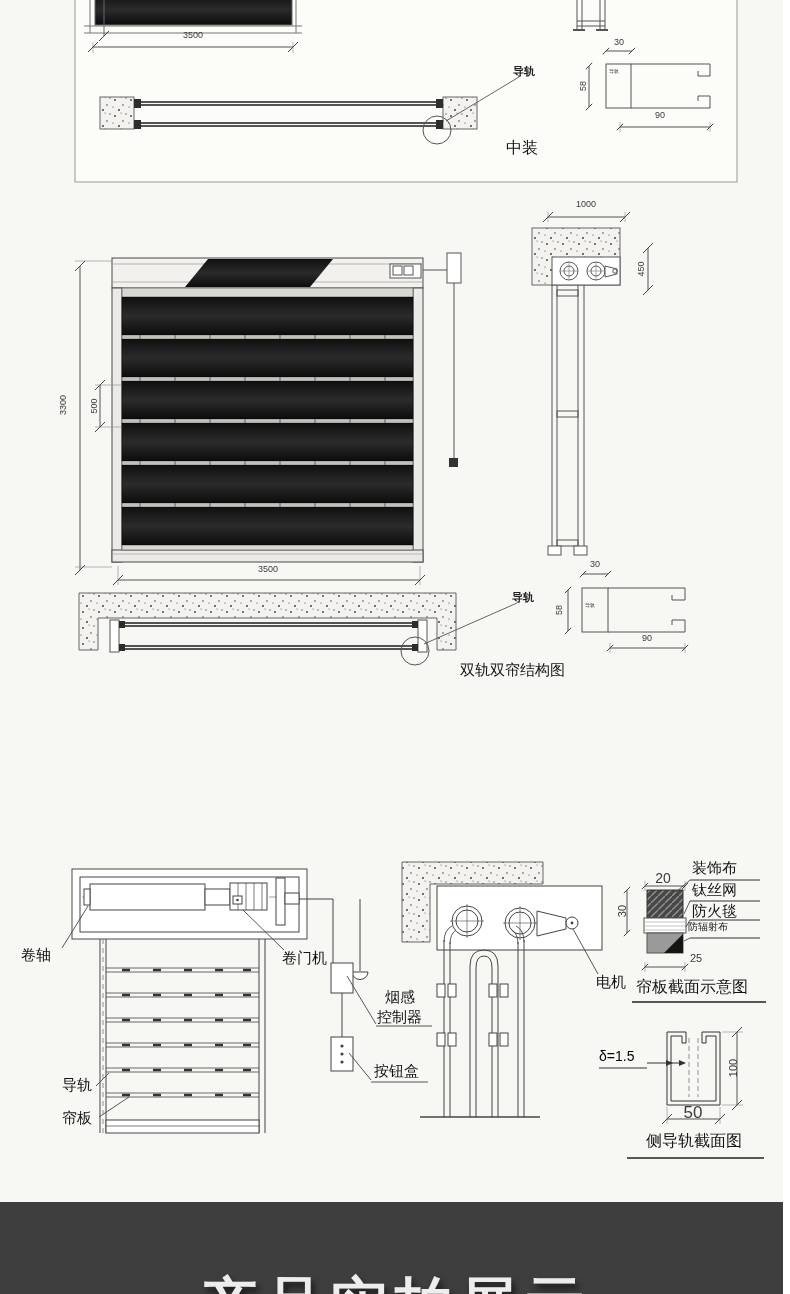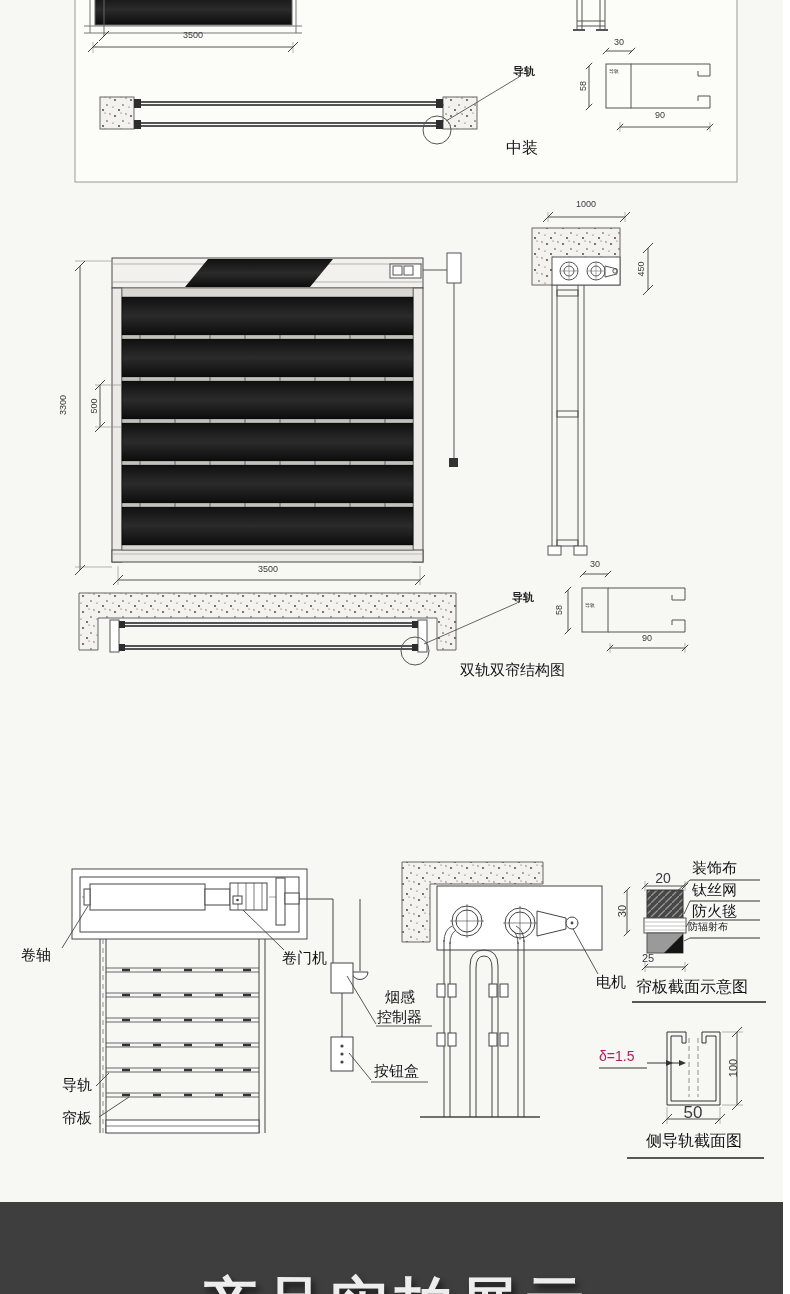--- a/index.html
+++ b/index.html
@@ -317,28 +317,28 @@
   <div class="lbl cn" style="left:282px;top:950px">卷门机</div>
   <div class="lbl cn" style="left:62px;top:1077px">导轨</div>
   <div class="lbl cn" style="left:62px;top:1110px">帘板</div>
   <div class="lbl cn" style="left:385px;top:989px">烟感</div>
   <div class="lbl cn" style="left:377px;top:1009px">控制器</div>
   <div class="lbl cn" style="left:374px;top:1063px">按钮盒</div>
   <div class="lbl cn" style="left:596px;top:974px">电机</div>
 
   <div class="lbl dim cx" style="left:663px;top:871px;font-size:14px">20</div>
   <div class="lbl dim rot" style="left:622px;top:911px;font-size:11px">30</div>
-  <div class="lbl dim cx" style="left:648px;top:953px;font-size:11px">25</div>
+  <div class="lbl dim cx" style="left:696px;top:953px;font-size:11px">25</div>
   <div class="lbl cn" style="left:692px;top:860px">装饰布</div>
   <div class="lbl cn" style="left:692px;top:882px">钛丝网</div>
   <div class="lbl cn" style="left:692px;top:903px">防火毯</div>
   <div class="lbl cn" style="left:688px;top:922px;font-size:10px">防辐射布</div>
   <div class="lbl cn" style="left:636px;top:979px;font-size:16px">帘板截面示意图</div>
 
-  <div class="lbl" style="left:599px;top:1049px;font-size:14px;color:#be185d">δ=1.5</div>
+  <div class="lbl" style="left:599px;top:1049px;font-size:14px;color:#000000">δ=1.5</div>
   <div class="lbl dim rot" style="left:733px;top:1068px;font-size:11px">100</div>
   <div class="lbl dim cx" style="left:693px;top:1104px;font-size:17px">50</div>
   <div class="lbl cn" style="left:646px;top:1133px;font-size:16px">侧导轨截面图</div>
 </div>
 
 
 <div class="banner">
   <div class="banner-text">产品实拍展示</div>
 </div>
 

